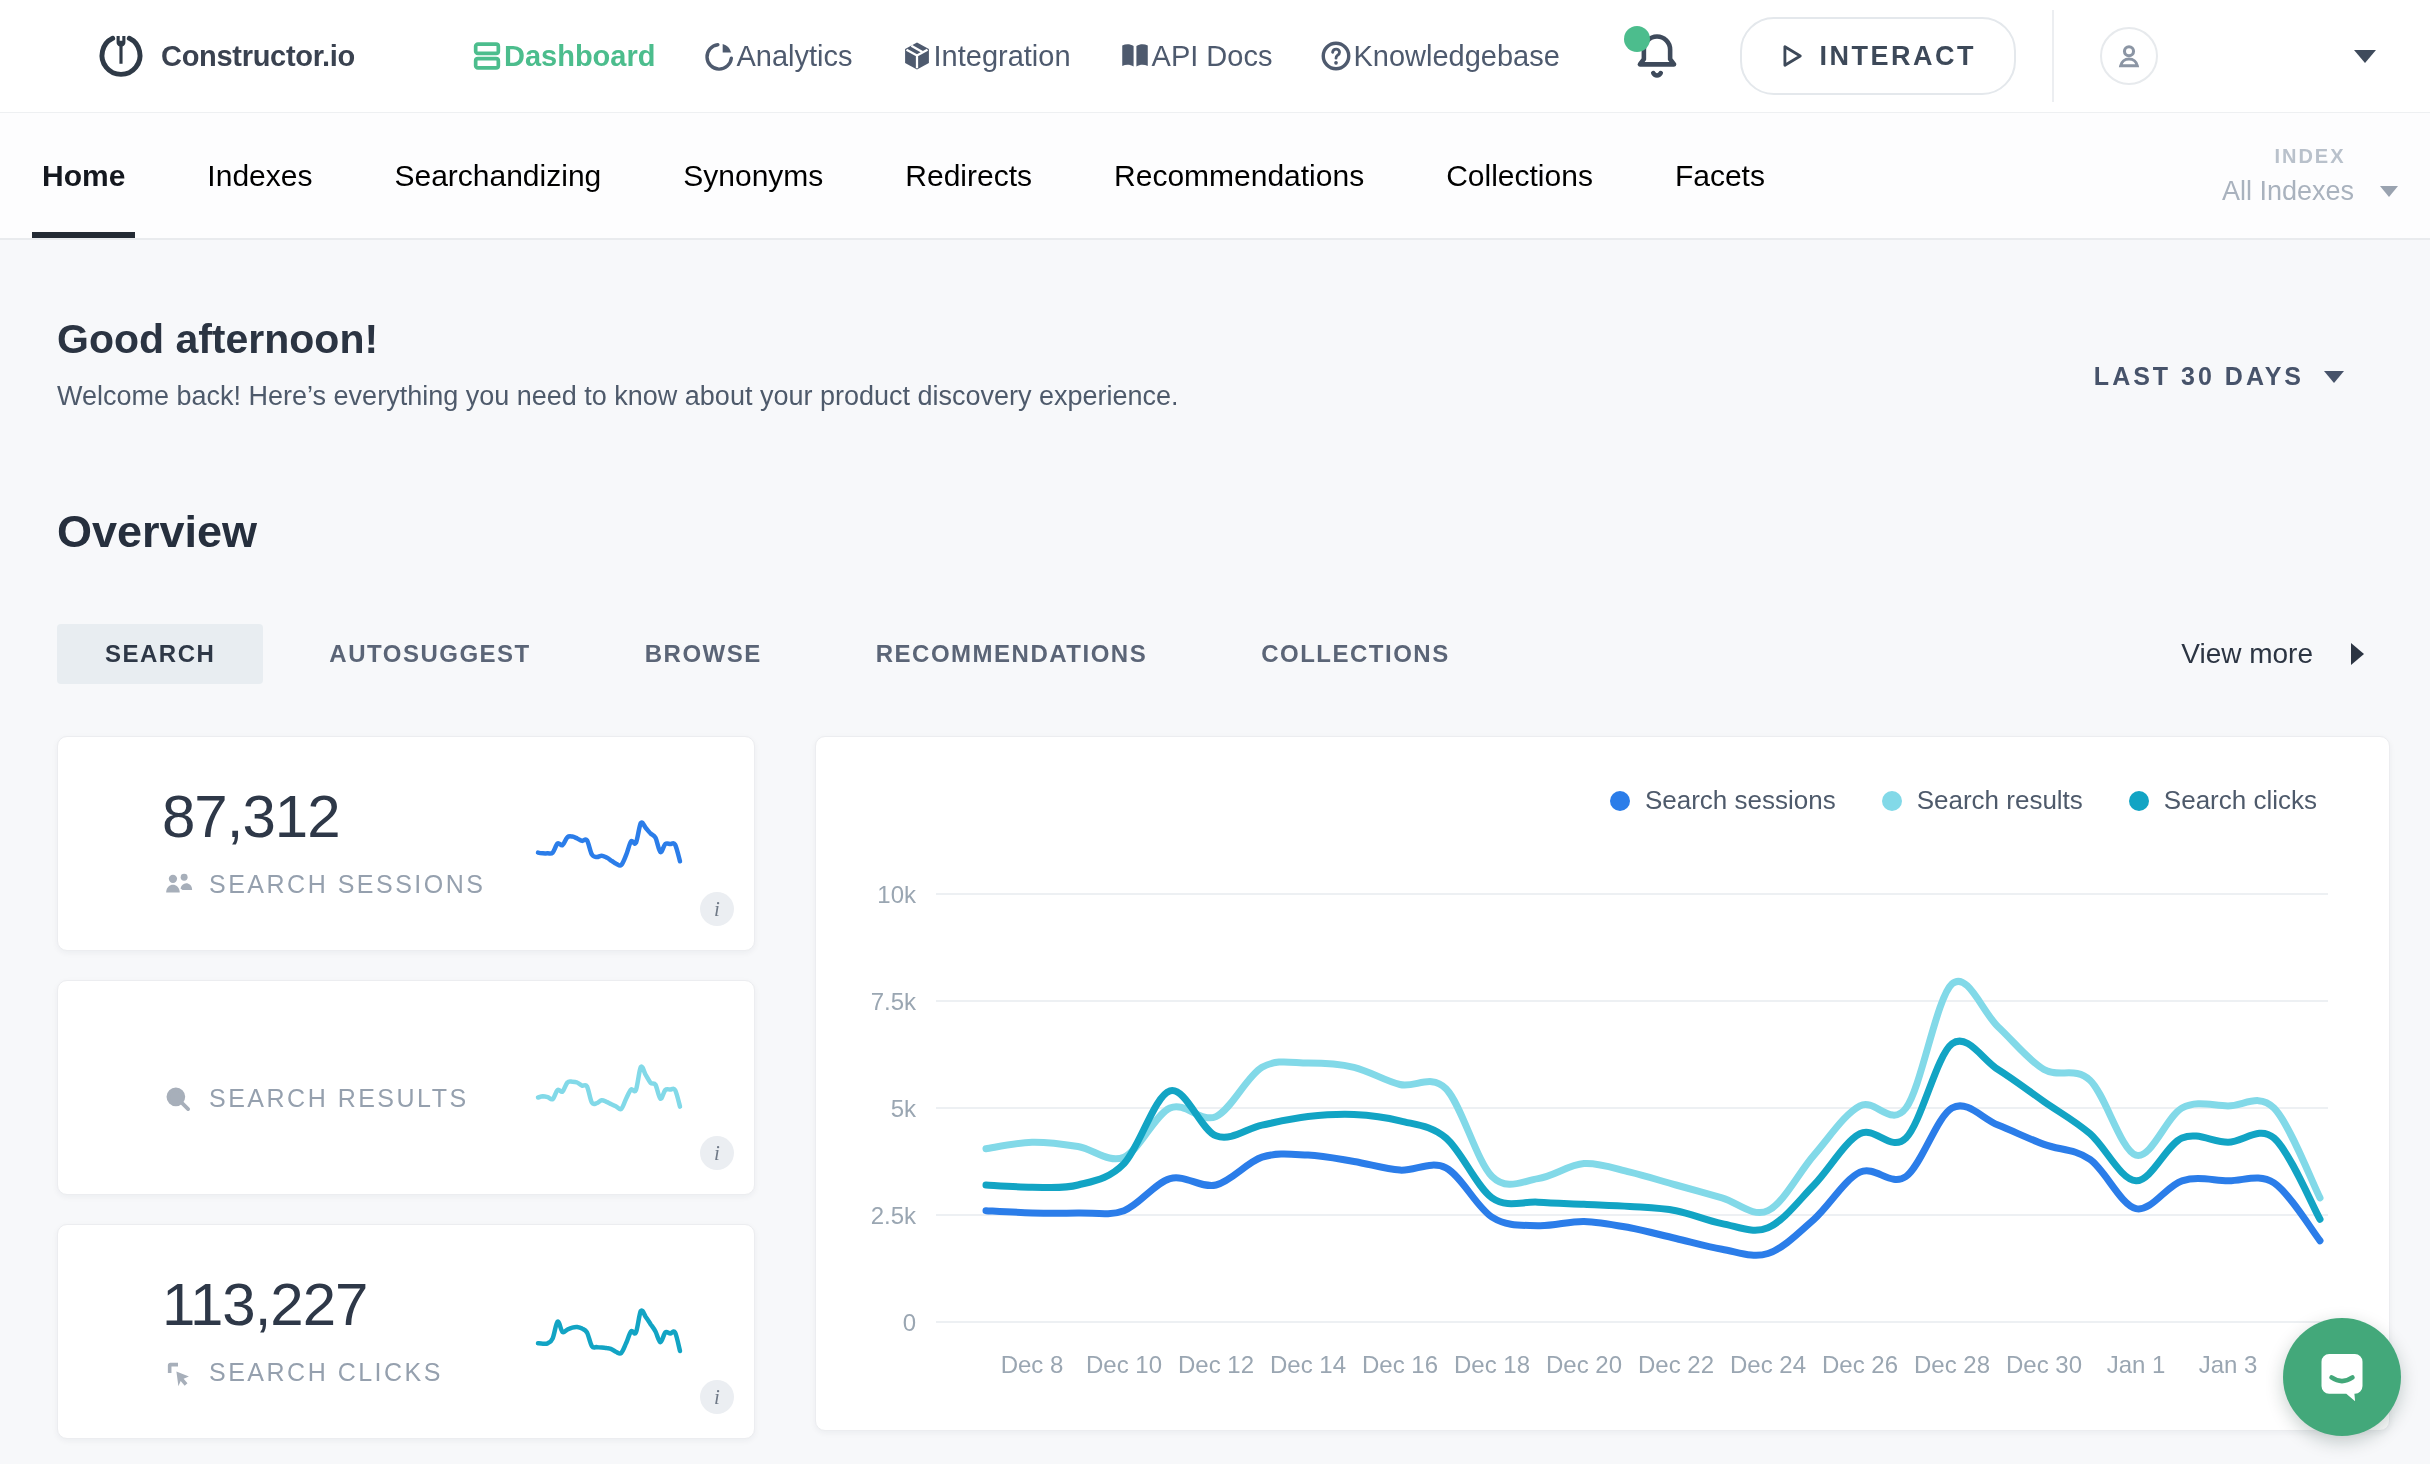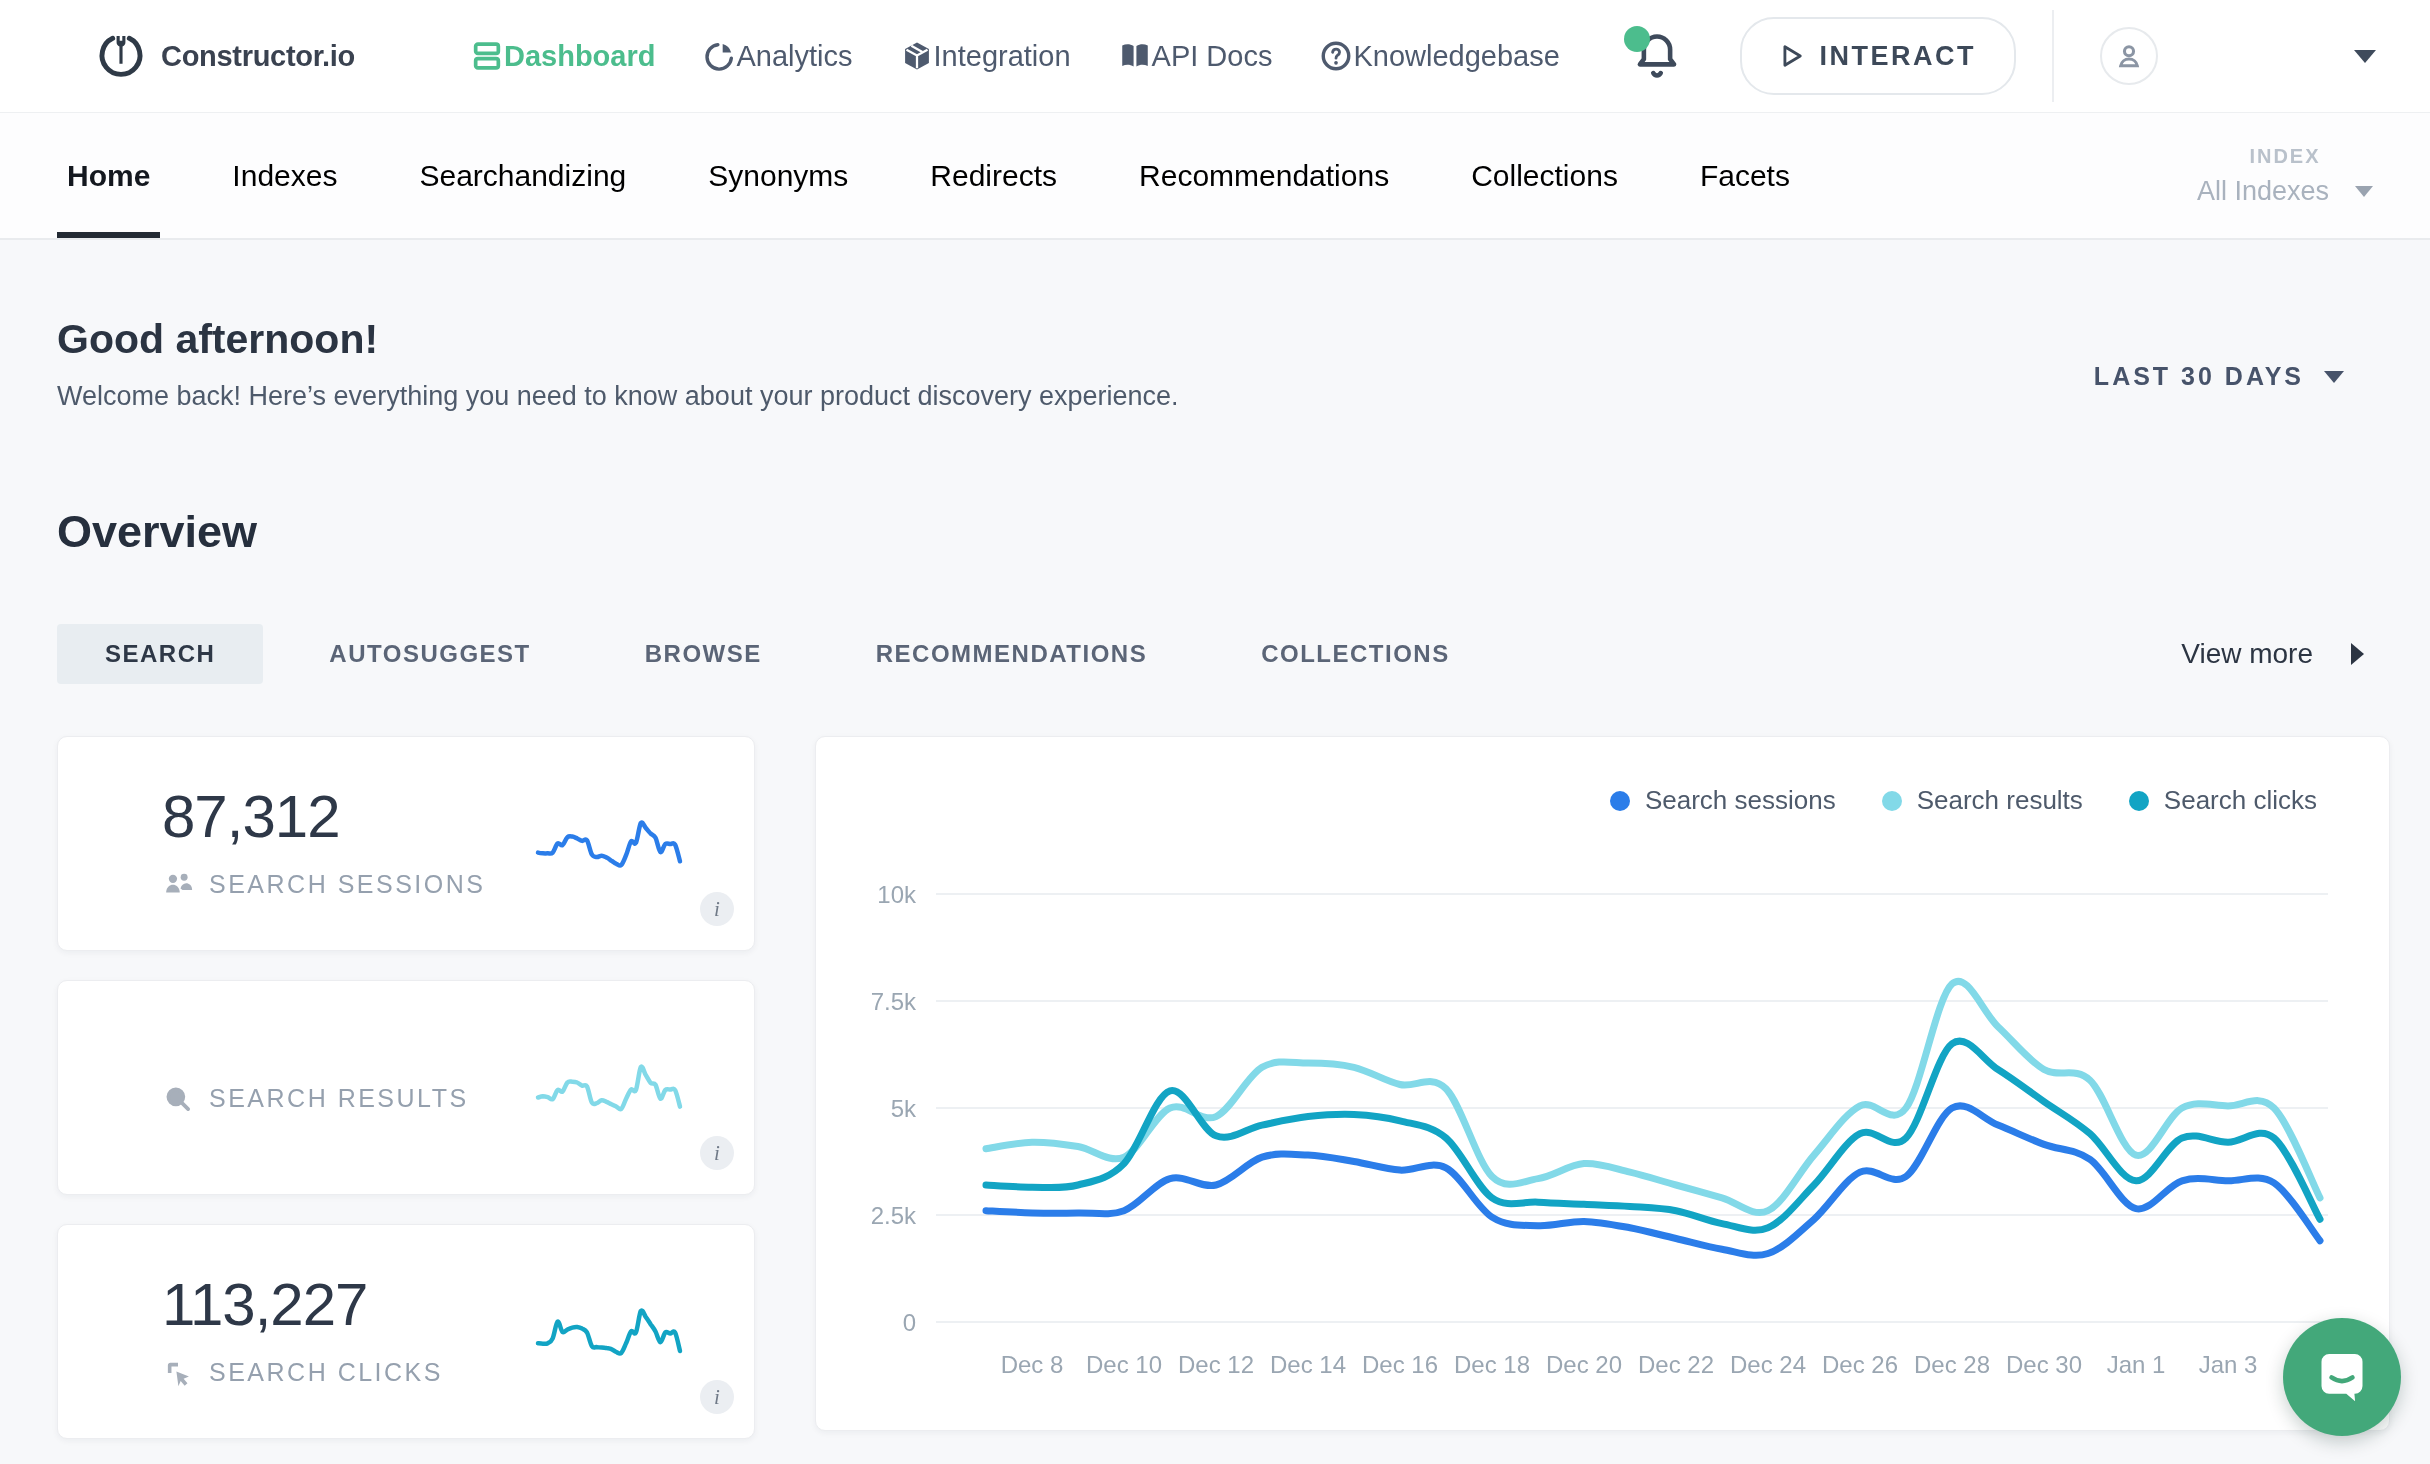--- a/index.html
+++ b/index.html
@@ -35,21 +35,21 @@
   .avatar {
     width:58px; height:58px; border-radius:50%; border:2.5px solid #e7eaed;
     display:flex; align-items:center; justify-content:center; cursor:pointer; background:#fff;
   }
   .caret-down { width:0; height:0; border-left:11px solid transparent; border-right:11px solid transparent; border-top:13px solid #3f4b5c; }
   .account-caret { margin-left:196px; cursor:pointer; }
 
   
   .subnav {
     height:127px; background:#fdfdfe; border-bottom:2px solid #e9ebee;
-    display:flex; align-items:stretch; padding:0 57px;
+    display:flex; align-items:stretch; padding:0 32px;
   }
   .subnav-items { display:flex; align-items:stretch; gap:62px; }
   .subnav-item {
     display:flex; align-items:center; font-size:30px; color:#000000;
     border-bottom:6px solid transparent; padding:6px 10px 0 10px; cursor:pointer;
   }
   .subnav-item.active { color:#14181f; font-weight:700; border-bottom-color:#232a34; }
   .index-selector { margin-left:auto; display:flex; flex-direction:column; justify-content:center; align-items:center; cursor:pointer; }
   .index-label { font-size:20px; font-weight:700; letter-spacing:2px; color:#b9c1cb; }
   .index-value-row { display:flex; align-items:center; margin-top:8px; }

